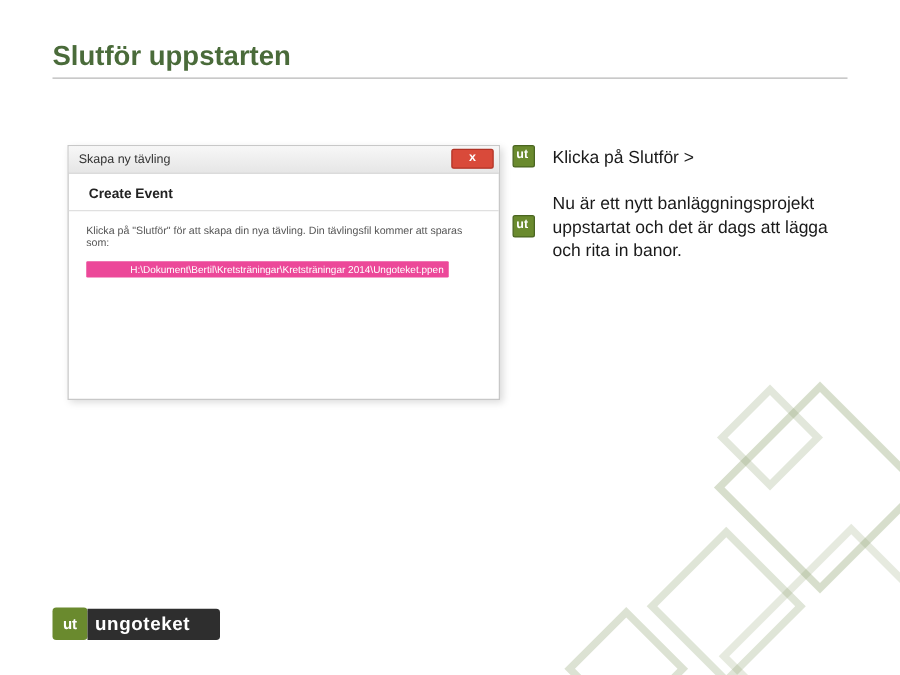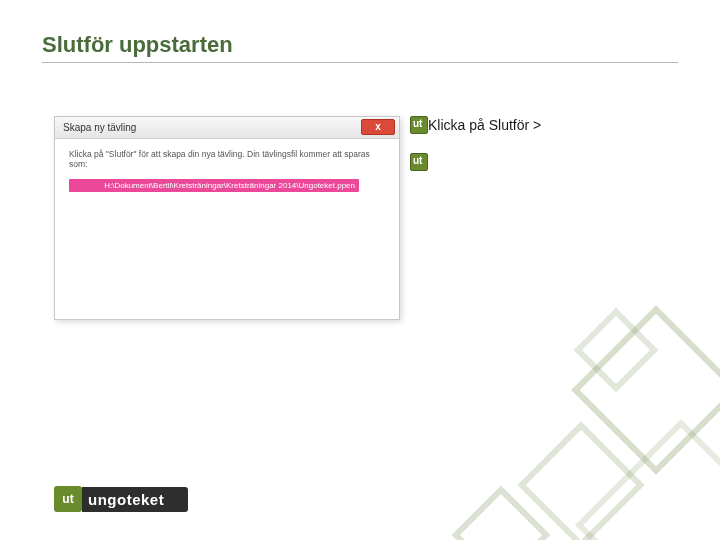--- a/index.html
+++ b/index.html
@@ -94,21 +94,21 @@
 
   
   .bullets {
     position: absolute;
     left: 410px; top: 116px;
     width: 262px;
   }
   .bullet {
     display: flex;
     align-items: center;
-    gap: 0;
+    gap: 14px;
     margin-bottom: 18px;
   }
   .bullet-icon {
     width: 18px; height: 18px;
     background: #6a8a2e;
     border: 1px solid #4a6520;
     border-radius: 2px;
     flex: 0 0 auto;
     position: relative;
   }
@@ -122,21 +122,21 @@
   }
   .bullet-text {
     font-size: 14px;
     color: #1a1a1a;
     line-height: 1.35;
   }
 
   
   .logo {
     position: absolute;
-    left: 54px; bottom: 28px;
+    left: 42px; bottom: 28px;
     display: flex; align-items: center;
     gap: 0;
   }
   .logo-badge {
     width: 28px; height: 26px;
     background: #6a8a2e;
     border-radius: 3px;
     color: #fff;
     font-size: 12px; font-weight: 800;
     display: flex; align-items: center; justify-content: center;
@@ -174,33 +174,35 @@
 <div class="slide">
 
   <div class="title">Slutför uppstarten</div>
   <div class="title-underline"></div>
 
   <div class="mock">
     <div class="mock-titlebar">
       <span>Skapa ny tävling</span>
       <div class="mock-close">x</div>
     </div>
+    <div class="mock-header">Create Event</div>
     <div class="mock-body">
       <div class="mock-instr">Klicka på "Slutför" för att skapa din nya tävling. Din tävlingsfil kommer att sparas som:</div>
       <div class="mock-path">H:\Dokument\Bertil\Kretsträningar\Kretsträningar 2014\Ungoteket.ppen</div>
     </div>
   </div>
 
   <div class="bullets">
     <div class="bullet">
       <div class="bullet-icon"></div>
       <div class="bullet-text">Klicka på Slutför &gt;</div>
     </div>
     <div class="bullet">
       <div class="bullet-icon"></div>
+      <div class="bullet-text">Nu är ett nytt banläggningsprojekt uppstartat och det är dags att lägga och rita in banor.</div>
     </div>
   </div>
 
   <div class="logo">
     <div class="logo-badge">ut</div>
     <div class="logo-text">ungoteket</div>
   </div>
 
   <div class="deco">
     <div class="sq sq1"></div>

